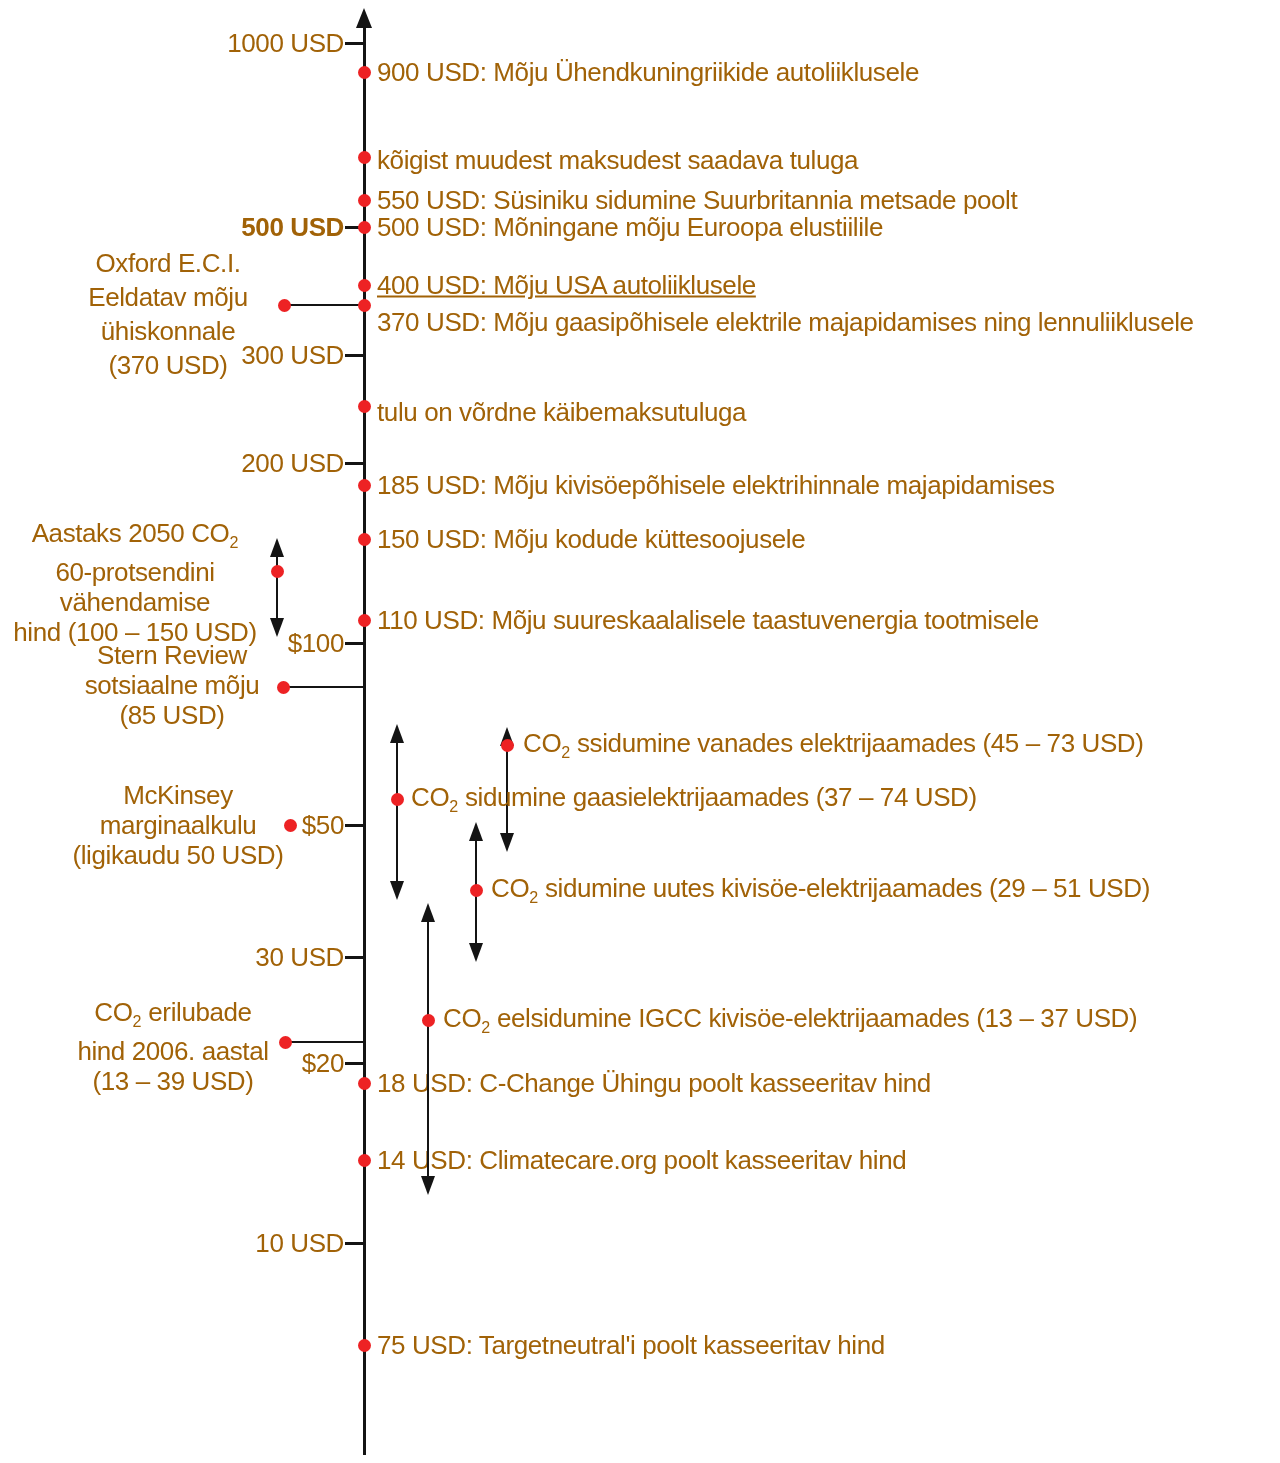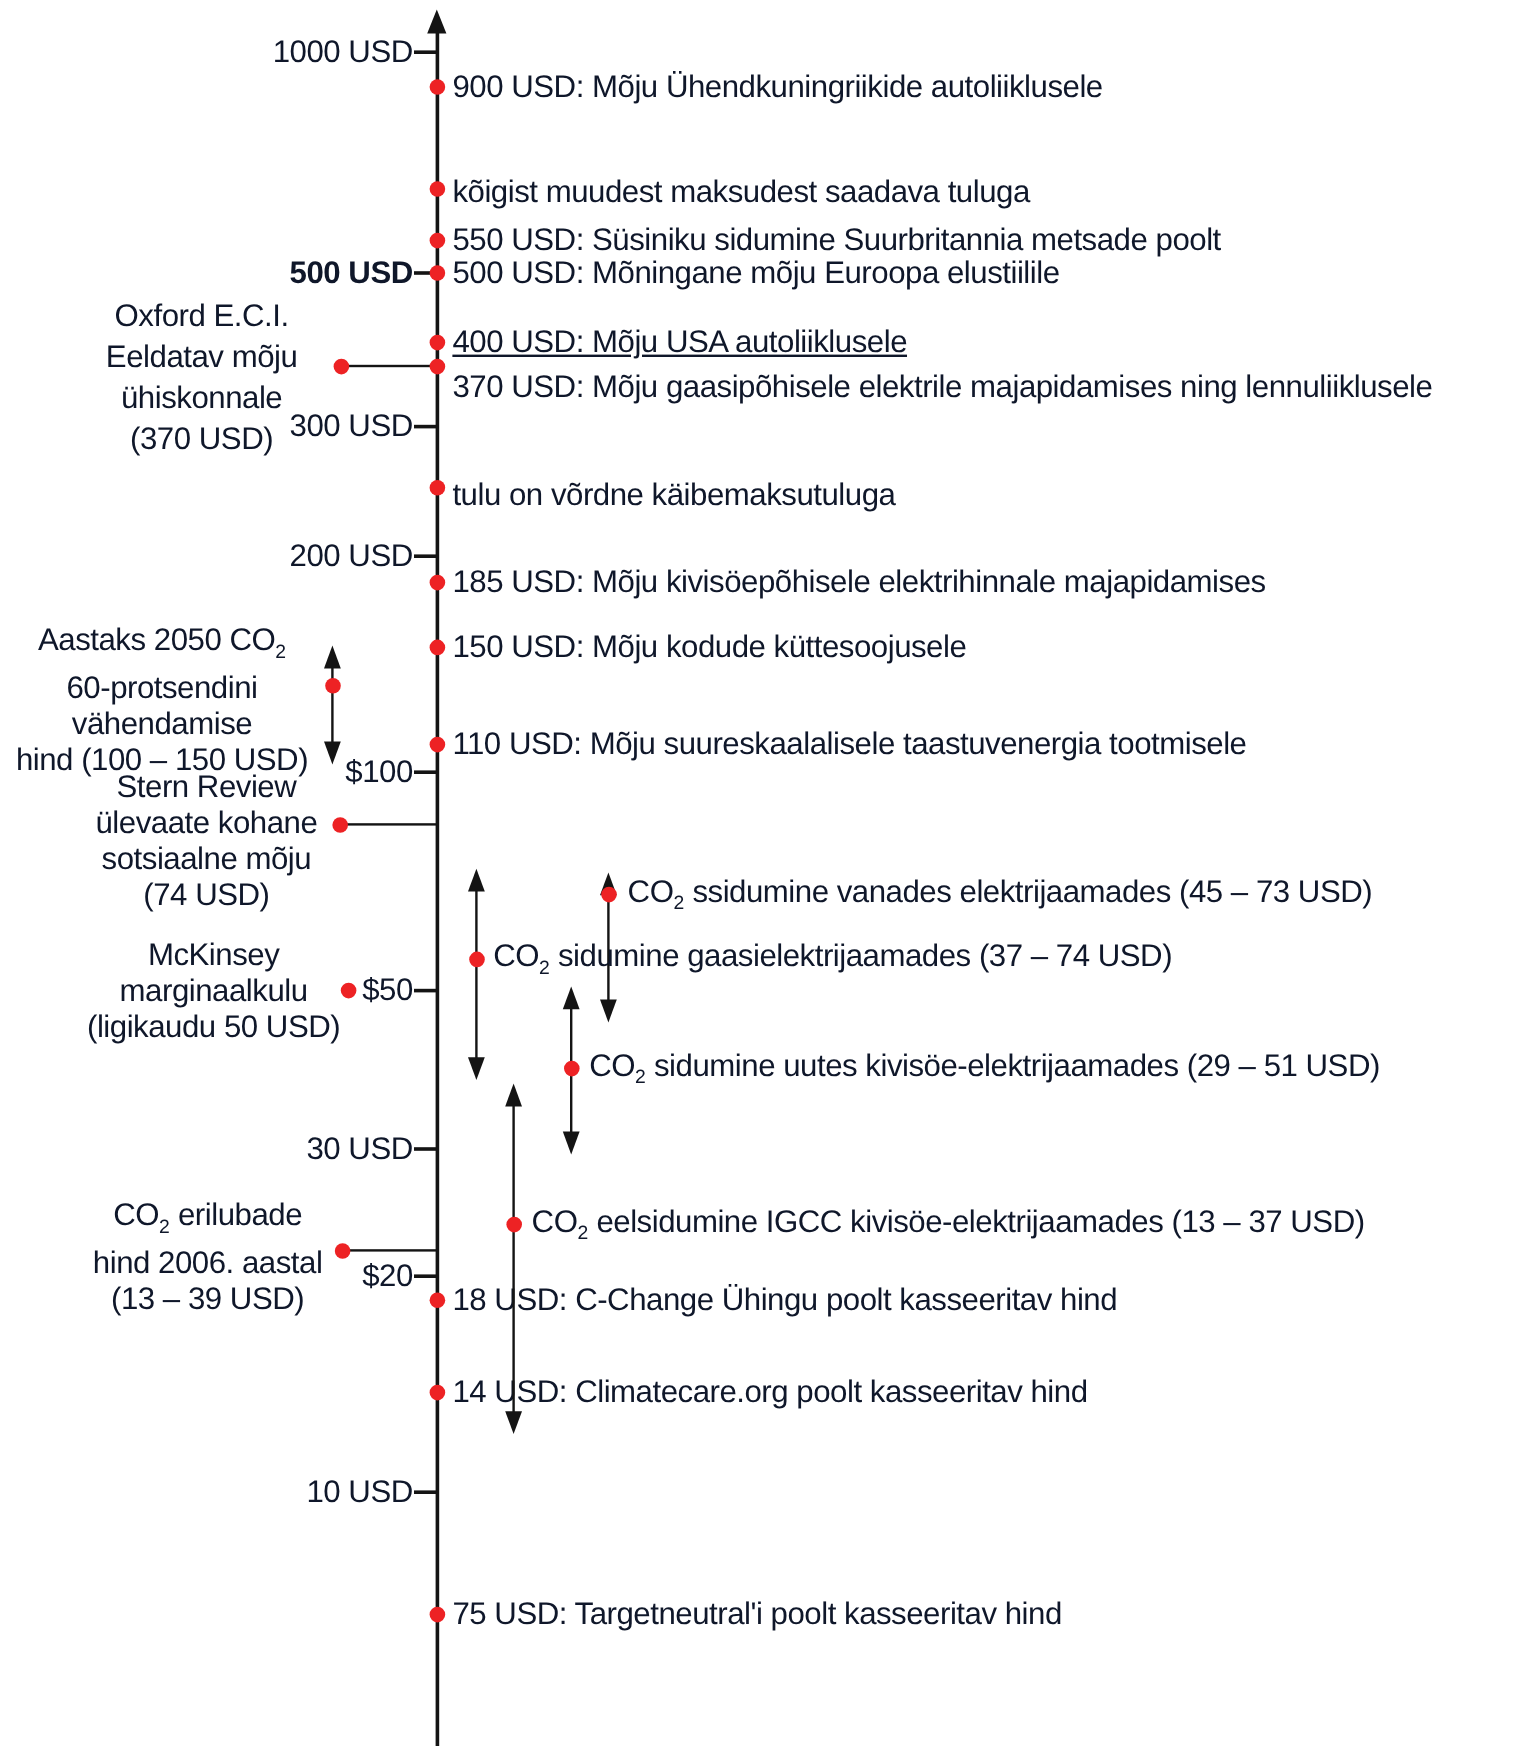--- a/index.html
+++ b/index.html
@@ -1,19 +1,19 @@
 <!DOCTYPE html>
 <html><head>
 <meta charset="utf-8">
 <style>
   html,body{margin:0;padding:0;background:#ffffff;}
   #canvas{
     position:relative;width:1280px;height:1463px;background:#ffffff;overflow:hidden;
     font-family:"Liberation Sans","DejaVu Sans",sans-serif;
-    color:#0f172a;font-size:26px;letter-spacing:-0.4px;
+    color:#a16207;font-size:26px;letter-spacing:-0.4px;
   }
   .axis-line{position:absolute;background:#141414;}
   .axis-head{position:absolute;width:0;height:0;border-left:8px solid transparent;border-right:8px solid transparent;}
   .tick{position:absolute;background:#141414;height:3px;}
   .tick-label{position:absolute;width:170px;text-align:right;white-space:nowrap;}
   .dot{position:absolute;width:13px;height:13px;border-radius:50%;z-index:5;}
   .plabel{position:absolute;white-space:nowrap;line-height:35px;}
   .rlabel{position:absolute;white-space:nowrap;}
   .ann{position:absolute;text-align:center;line-height:30px;}
   .conn{position:absolute;background:#141414;height:2.5px;}
@@ -141,23 +141,22 @@
         <div>60-protsendini</div>
         <div>vähendamise</div>
         <div>hind (100 – 150 USD)</div>
       </div>
       <div class="shaft" style="left: 275.75px; top: 550px; height: 75px;"></div>
       <div class="head-up" style="left: 270px; top: 538px;"></div>
       <div class="head-down" style="left: 270px; top: 618px;"></div>
       <div class="dot" style="background: rgb(237, 34, 36); left: 270.5px; top: 564.5px;"></div>
       <div class="ann" style="left: 2px; width: 340px; top: 640px; line-height: 30px;">
         <div>Stern Review</div>
-        <div>ülevaate kohane</div>
         <div>sotsiaalne mõju</div>
-        <div>(74 USD)</div>
+        <div>(85 USD)</div>
       </div>
       <div class="conn" style="left: 289px; width: 75px; top: 685.75px;"></div>
       <div class="dot" style="background: rgb(237, 34, 36); left: 276.5px; top: 680.5px;"></div>
       <div class="ann" style="left: 8px; width: 340px; top: 780px; line-height: 30px;">
         <div>McKinsey</div>
         <div>marginaalkulu</div>
         <div>(ligikaudu 50 USD)</div>
       </div>
       <div class="dot" style="background: rgb(237, 34, 36); left: 283.5px; top: 818.5px;"></div>
       <div class="ann" style="left: 3px; width: 340px; top: 997px; line-height: 30px;">

